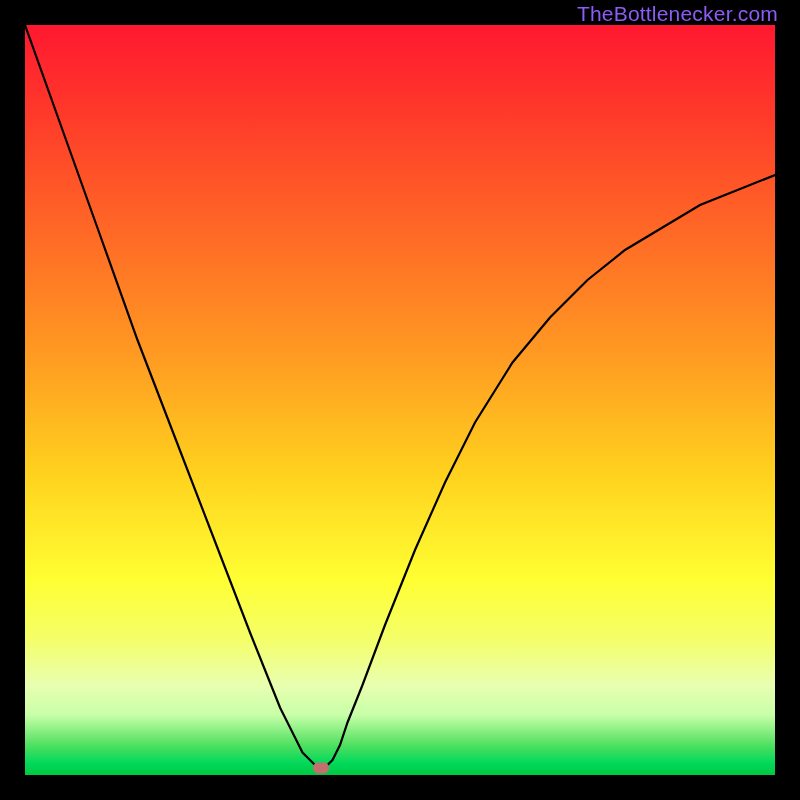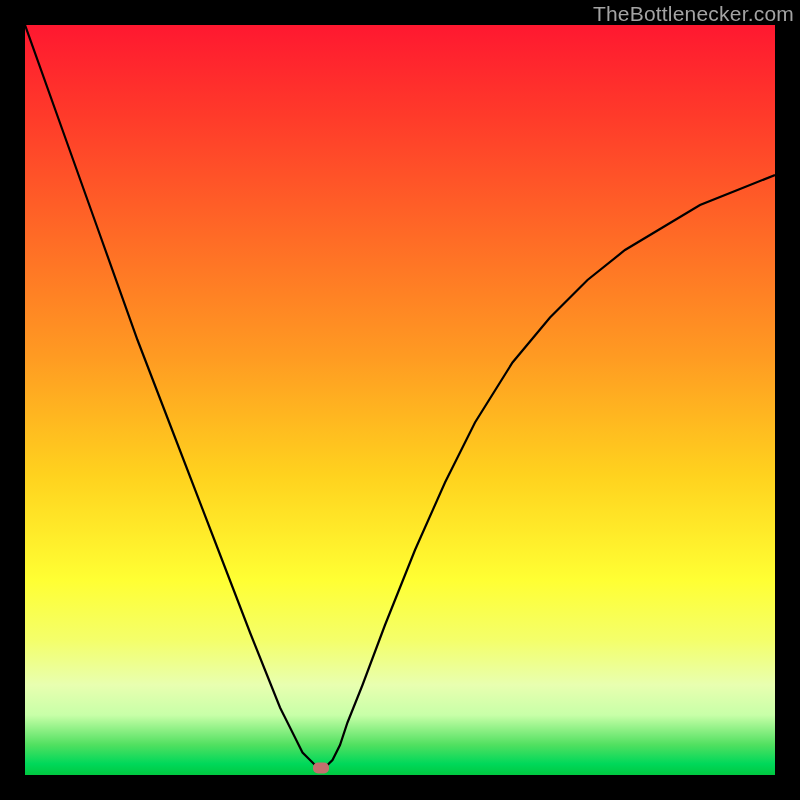--- a/index.html
+++ b/index.html
@@ -38,22 +38,22 @@
       #e8ffb0 88%,
       #c8ffa8 92%,
       #50e060 96%,
       #00d85a 98.5%,
       #00c840 100%
     );
   }
   .watermark {
     position: absolute;
     top: 2px;
-    right: 6px;
-    color: #a3a3a3;
+    right: 22px;
+    color: #8b5cf6;
     font-size: 21px;
     font-weight: 500;
     letter-spacing: 0.2px;
     user-select: none;
   }
   svg.curve {
     position: absolute;
     left: 0;
     top: 0;
     width: 750px;

